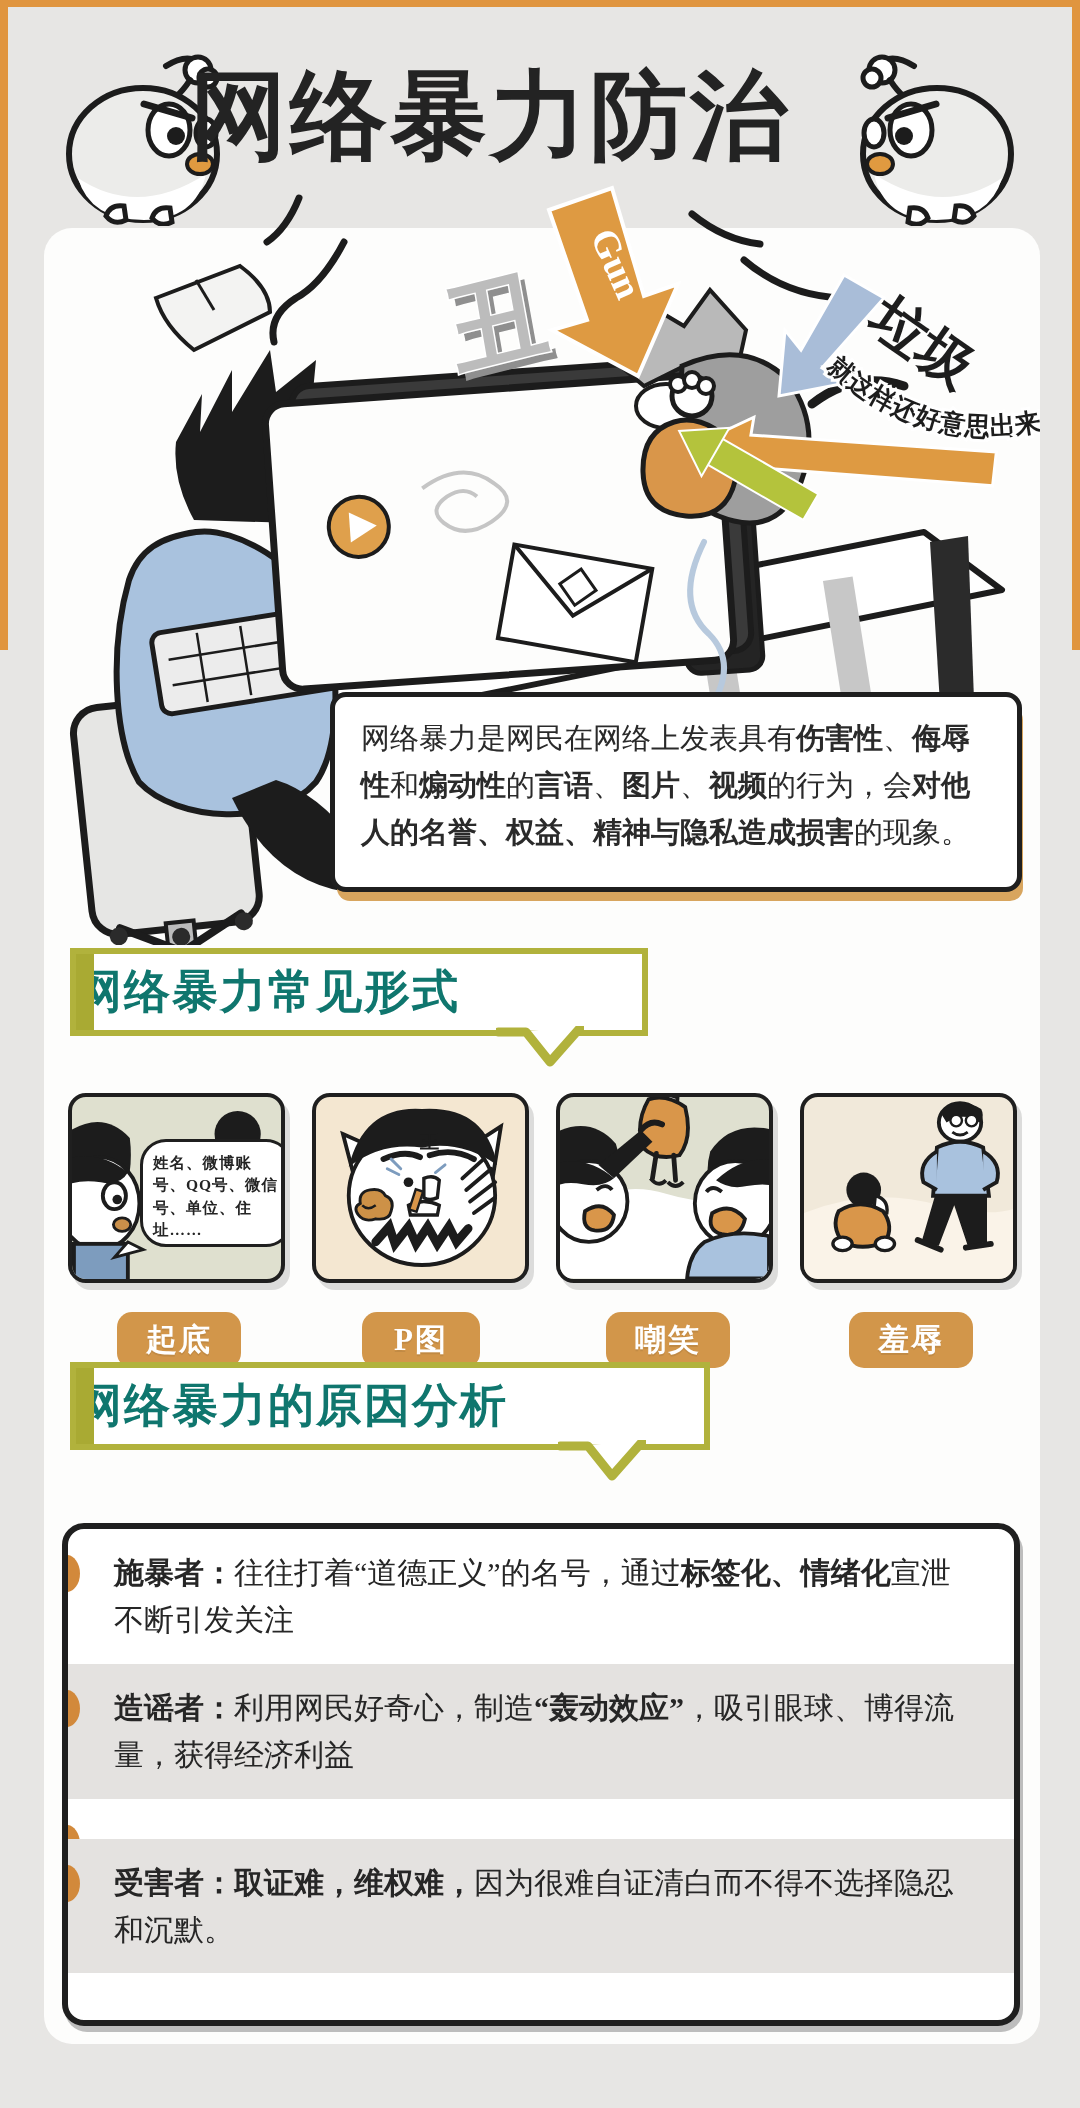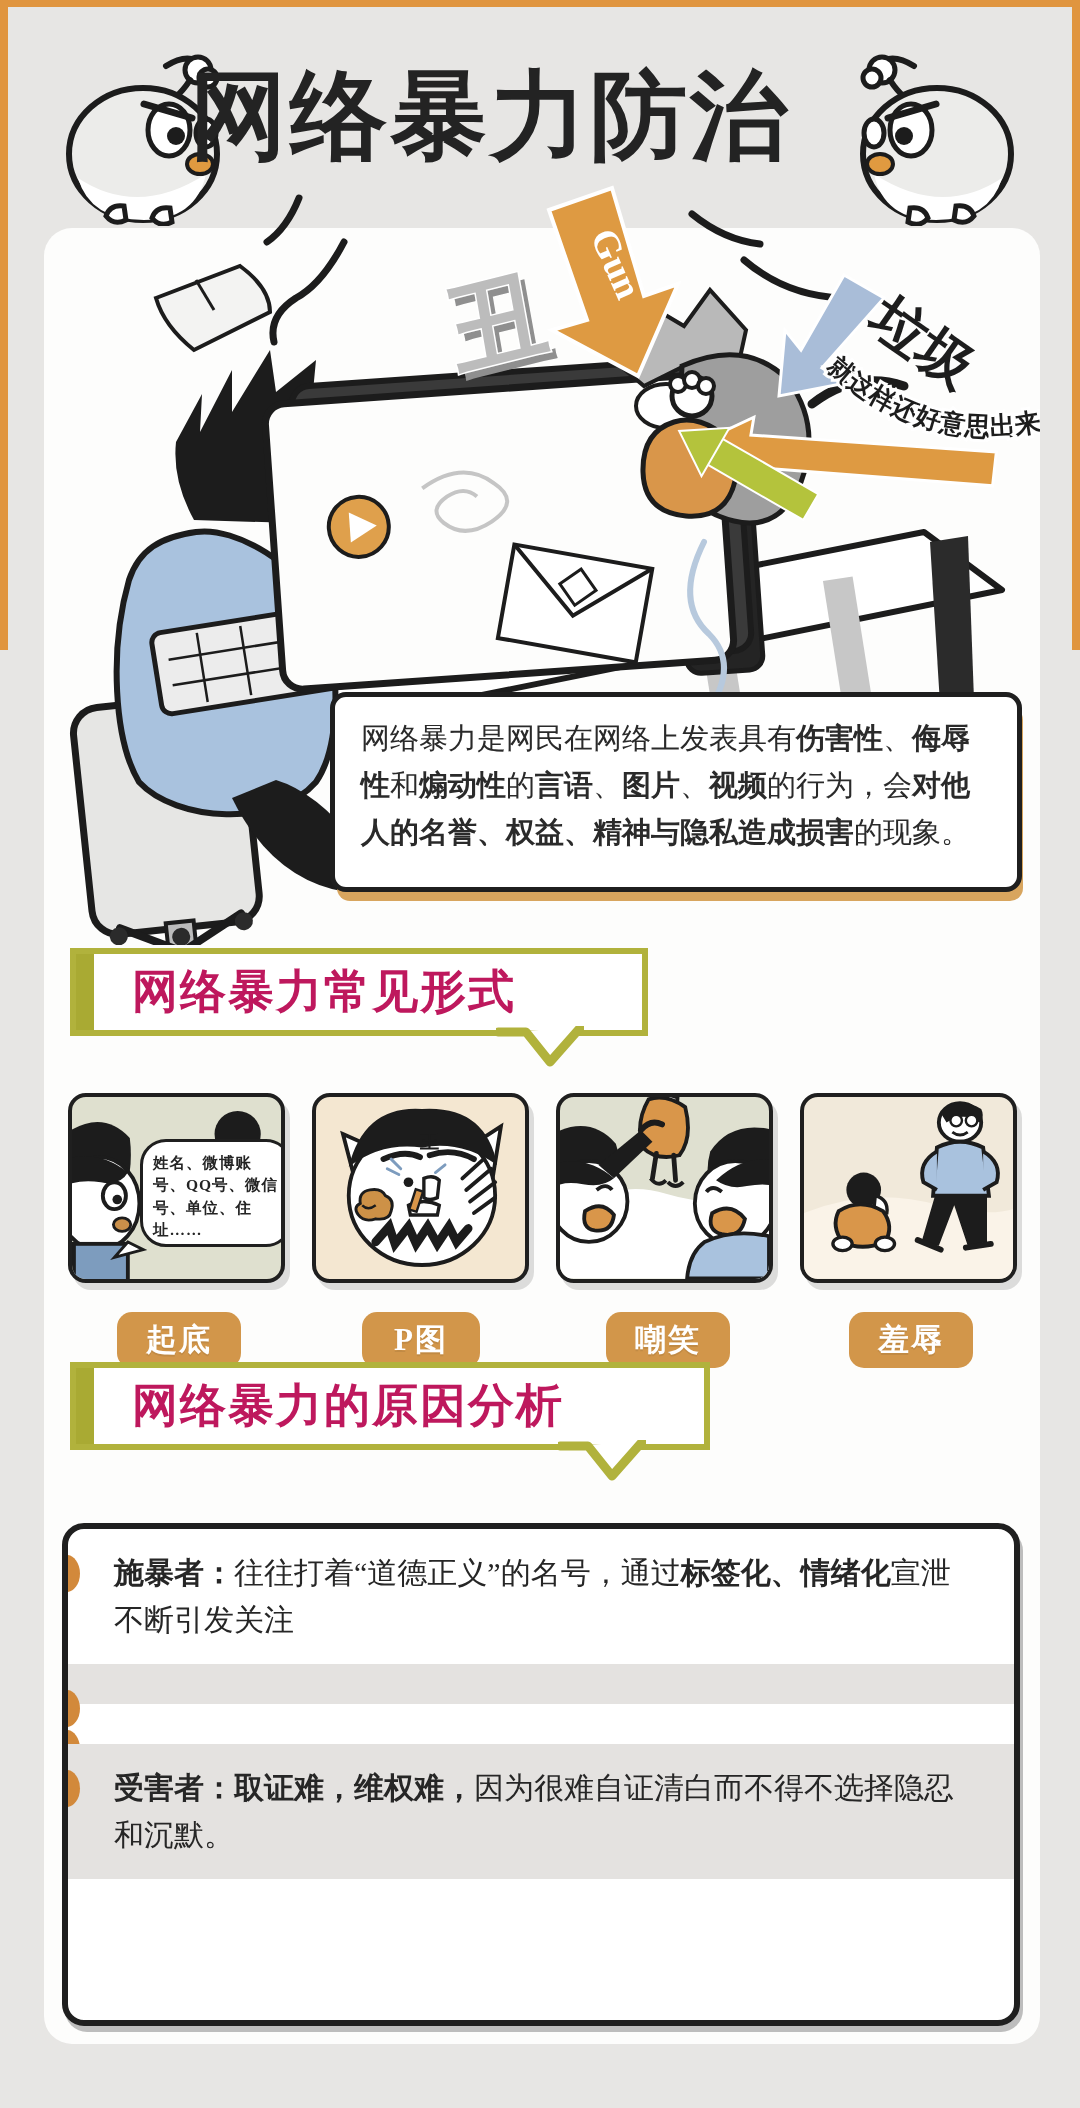--- a/index.html
+++ b/index.html
@@ -36,21 +36,21 @@
   }
   .seg-b{font-weight:900;}
   .seg-r{font-weight:inherit;}
   
   .sec-head{
     position:absolute;height:88px;background:#fff;border:6px solid #b1b23c;
     box-sizing:border-box;display:flex;align-items:center;
   }
   .sec-head .bar{position:absolute;left:0;top:0;bottom:0;width:18px;background:#a9aa33;}
   .sec-head .sec-title{
-    margin-left:56px;font-size:46px;font-weight:900;color:#be185d;white-space:nowrap;
+    font-size:46px;font-weight:900;color:#0f766e;white-space:nowrap;
     letter-spacing:2px;
   }
   .sec-head .chev{position:absolute;right:58px;bottom:-40px;width:88px;height:44px;}
   .sec1{left:70px;top:948px;width:578px;}
   .sec2{left:70px;top:1362px;width:640px;}
   
   .panel{
     position:absolute;top:1093px;width:217px;height:190px;border:4px solid #1f1f1f;
     border-radius:18px;overflow:hidden;box-sizing:border-box;
     box-shadow:5px 7px 0 rgba(0,0,0,0.13);background:#fff;
@@ -356,20 +356,21 @@
     </svg>
   </div>
 
   <div class="causes">
     <div class="cause-row">
       <div class="cause-bullet"></div>
       <span><span class="seg-b">施暴者：</span><span class="seg-r">往往打着“道德正义”的名号，通过</span><span class="seg-b">标签化、情绪化</span><span class="seg-r">宣泄不断引发关注</span></span>
     </div>
     <div class="cause-row alt">
       <div class="cause-bullet"></div>
+      <span><span class="seg-b">造谣者：</span><span class="seg-r">利用网民好奇心，制造</span><span class="seg-b">“轰动效应”</span><span class="seg-r">，吸引眼球、博得流量，获得经济利益</span></span>
     </div>
     <div class="cause-row">
       <div class="cause-bullet"></div>
     </div>
     <div class="cause-row alt">
       <div class="cause-bullet"></div>
       <span><span class="seg-b">受害者：</span><span class="seg-b">取证难，维权难，</span><span class="seg-r">因为很难自证清白而不得不选择隐忍和沉默。</span></span>
     </div>
   </div>
 

